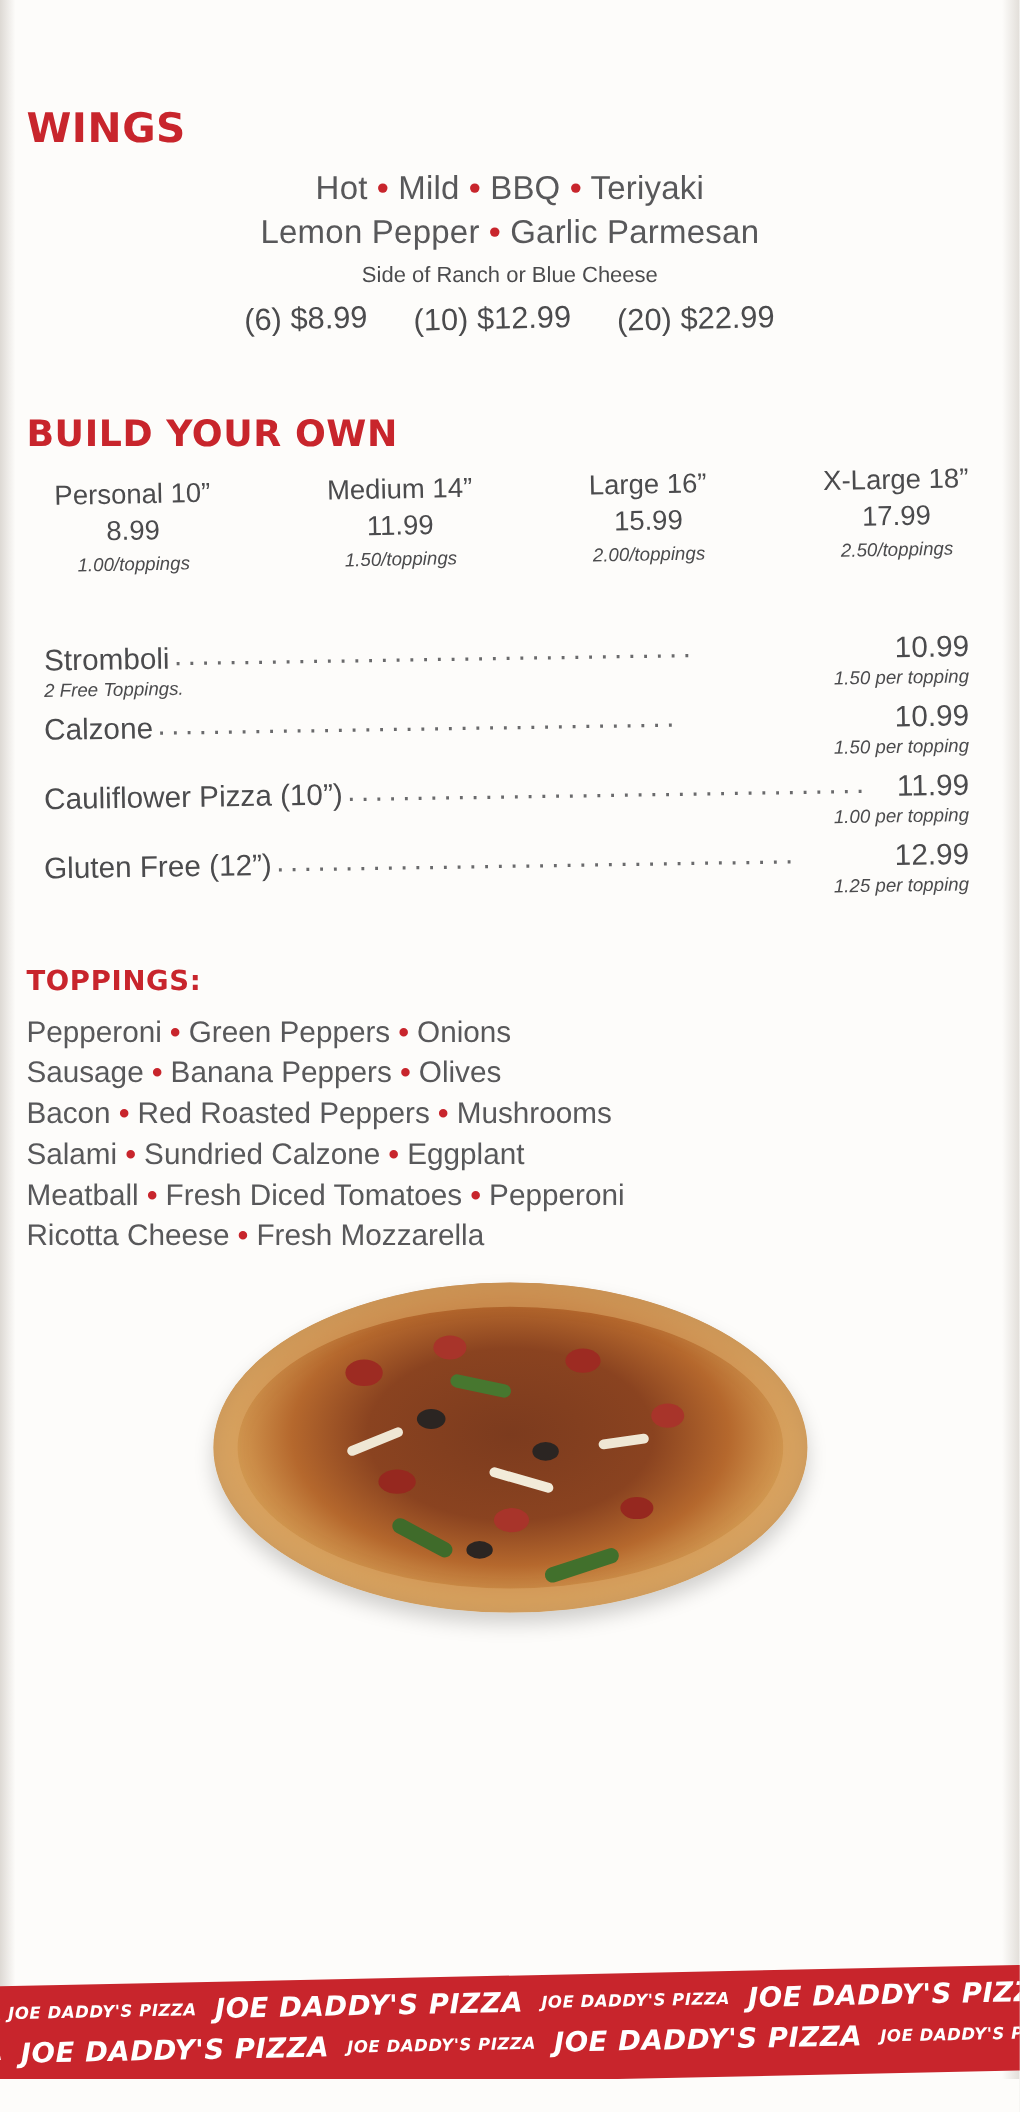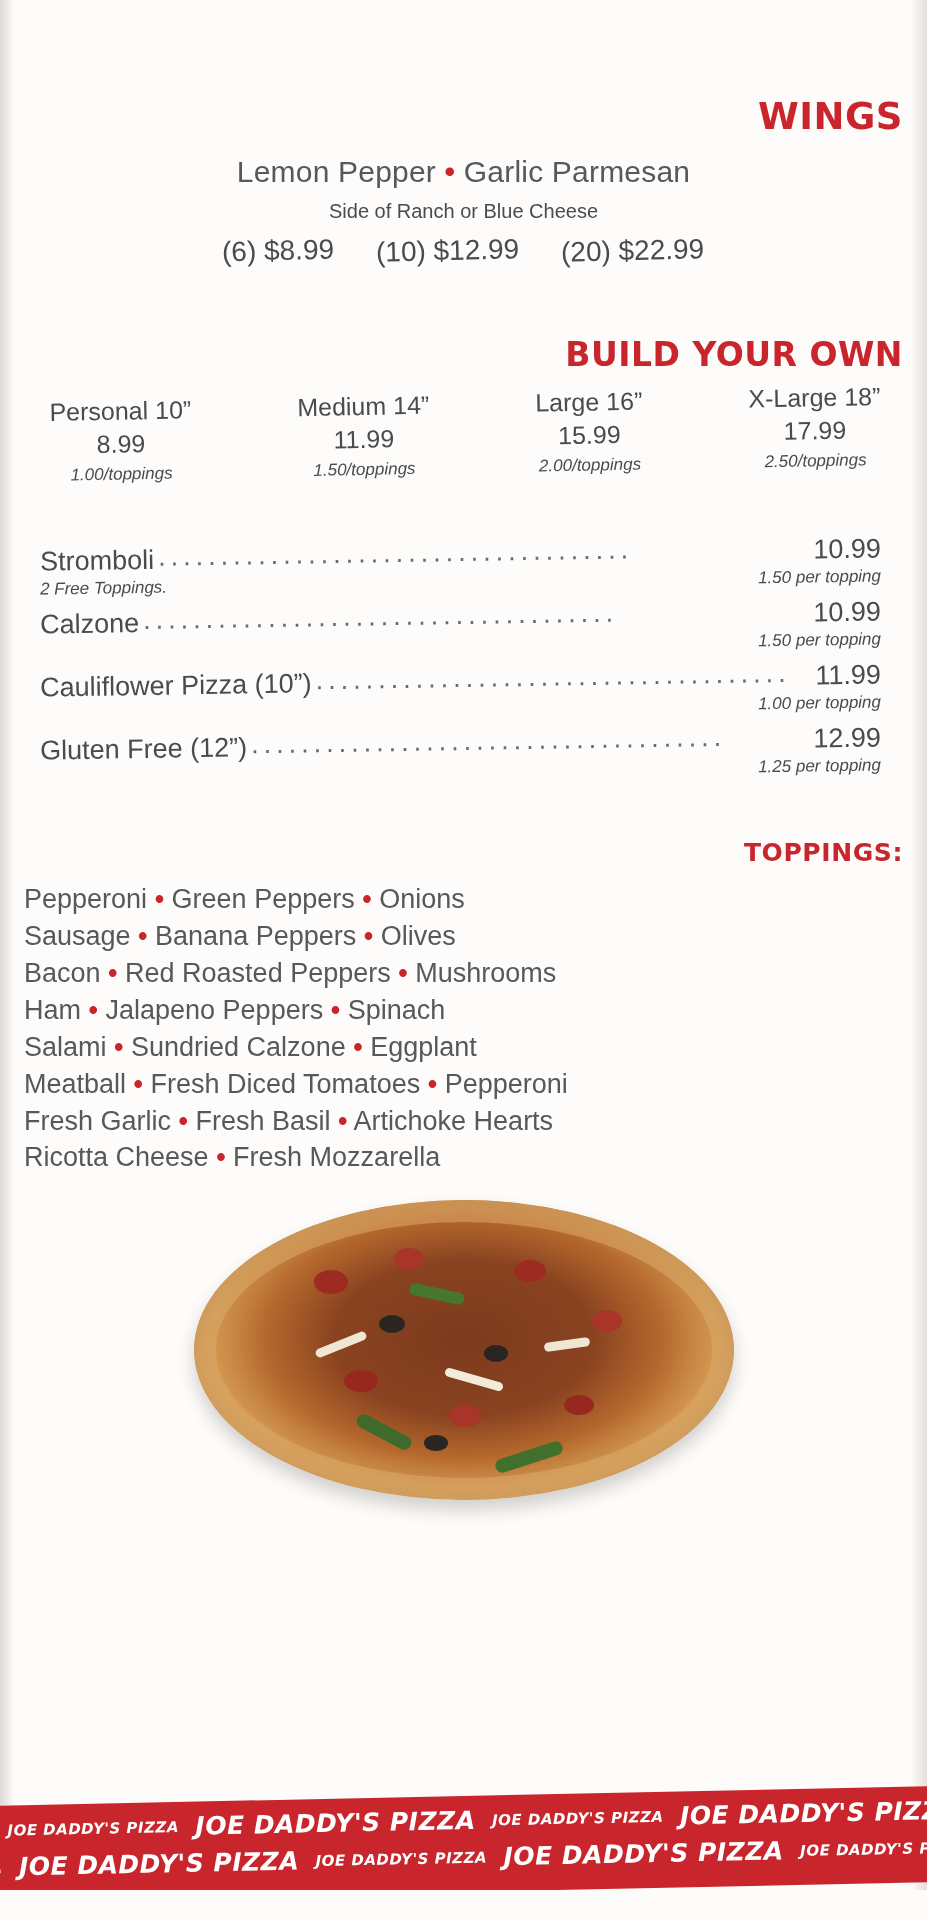--- a/index.html
+++ b/index.html
@@ -40,21 +40,21 @@
     pointer-events: none;
   }
 
   .content {
     position: relative;
     z-index: 2;
     padding: 0 24px;
   }
 
   .section-title {
-    text-align: right;
+    text-align: left;
     color: #c8252c;
     font-weight: bold;
     letter-spacing: 0.5px;
     font-family: "DejaVu Sans", sans-serif;
   }
   #wings-title {
     font-size: 37px;
     margin-top: 95px;
     margin-bottom: 14px;
   }
@@ -228,20 +228,29 @@
   }
 </style>
 </head>
 <body>
 
 <div class="page">
   <div class="content">
 
     <div class="section-title" id="wings-title">WINGS</div>
 
+    <div class="wings-line">
+      <span>Hot</span>
+      <span class="dot-sep">•</span>
+      <span>Mild</span>
+      <span class="dot-sep">•</span>
+      <span>BBQ</span>
+      <span class="dot-sep">•</span>
+      <span>Teriyaki</span>
+    </div>
 
     <div class="wings-line">
       <span>Lemon Pepper</span>
       <span class="dot-sep">•</span>
       <span>Garlic Parmesan</span>
     </div>
 
     <div class="wings-sub">Side of Ranch or Blue Cheese</div>
 
     <div class="wings-prices">
@@ -342,46 +351,32 @@
       <span>Olives</span>
     </div>
     <div class="topping-line">
       <span>Bacon</span>
       <span class="dot-sep">•</span>
       <span>Red Roasted Peppers</span>
       <span class="dot-sep">•</span>
       <span>Mushrooms</span>
     </div>
     <div class="topping-line">
-      <span>Ham</span>
-      <span class="dot-sep">•</span>
-      <span>Jalapeno Peppers</span>
-      <span class="dot-sep">•</span>
-      <span>Spinach</span>
-    </div>
-    <div class="topping-line">
       <span>Salami</span>
       <span class="dot-sep">•</span>
       <span>Sundried Calzone</span>
       <span class="dot-sep">•</span>
       <span>Eggplant</span>
     </div>
     <div class="topping-line">
       <span>Meatball</span>
       <span class="dot-sep">•</span>
       <span>Fresh Diced Tomatoes</span>
       <span class="dot-sep">•</span>
       <span>Pepperoni</span>
-    </div>
-    <div class="topping-line">
-      <span>Fresh Garlic</span>
-      <span class="dot-sep">•</span>
-      <span>Fresh Basil</span>
-      <span class="dot-sep">•</span>
-      <span>Artichoke Hearts</span>
     </div>
     <div class="topping-line">
       <span>Ricotta Cheese</span>
       <span class="dot-sep">•</span>
       <span>Fresh Mozzarella</span>
     </div>
 
     <div class="pizza-wrap">
       <div class="pizza">
         <div class="crust"></div>

